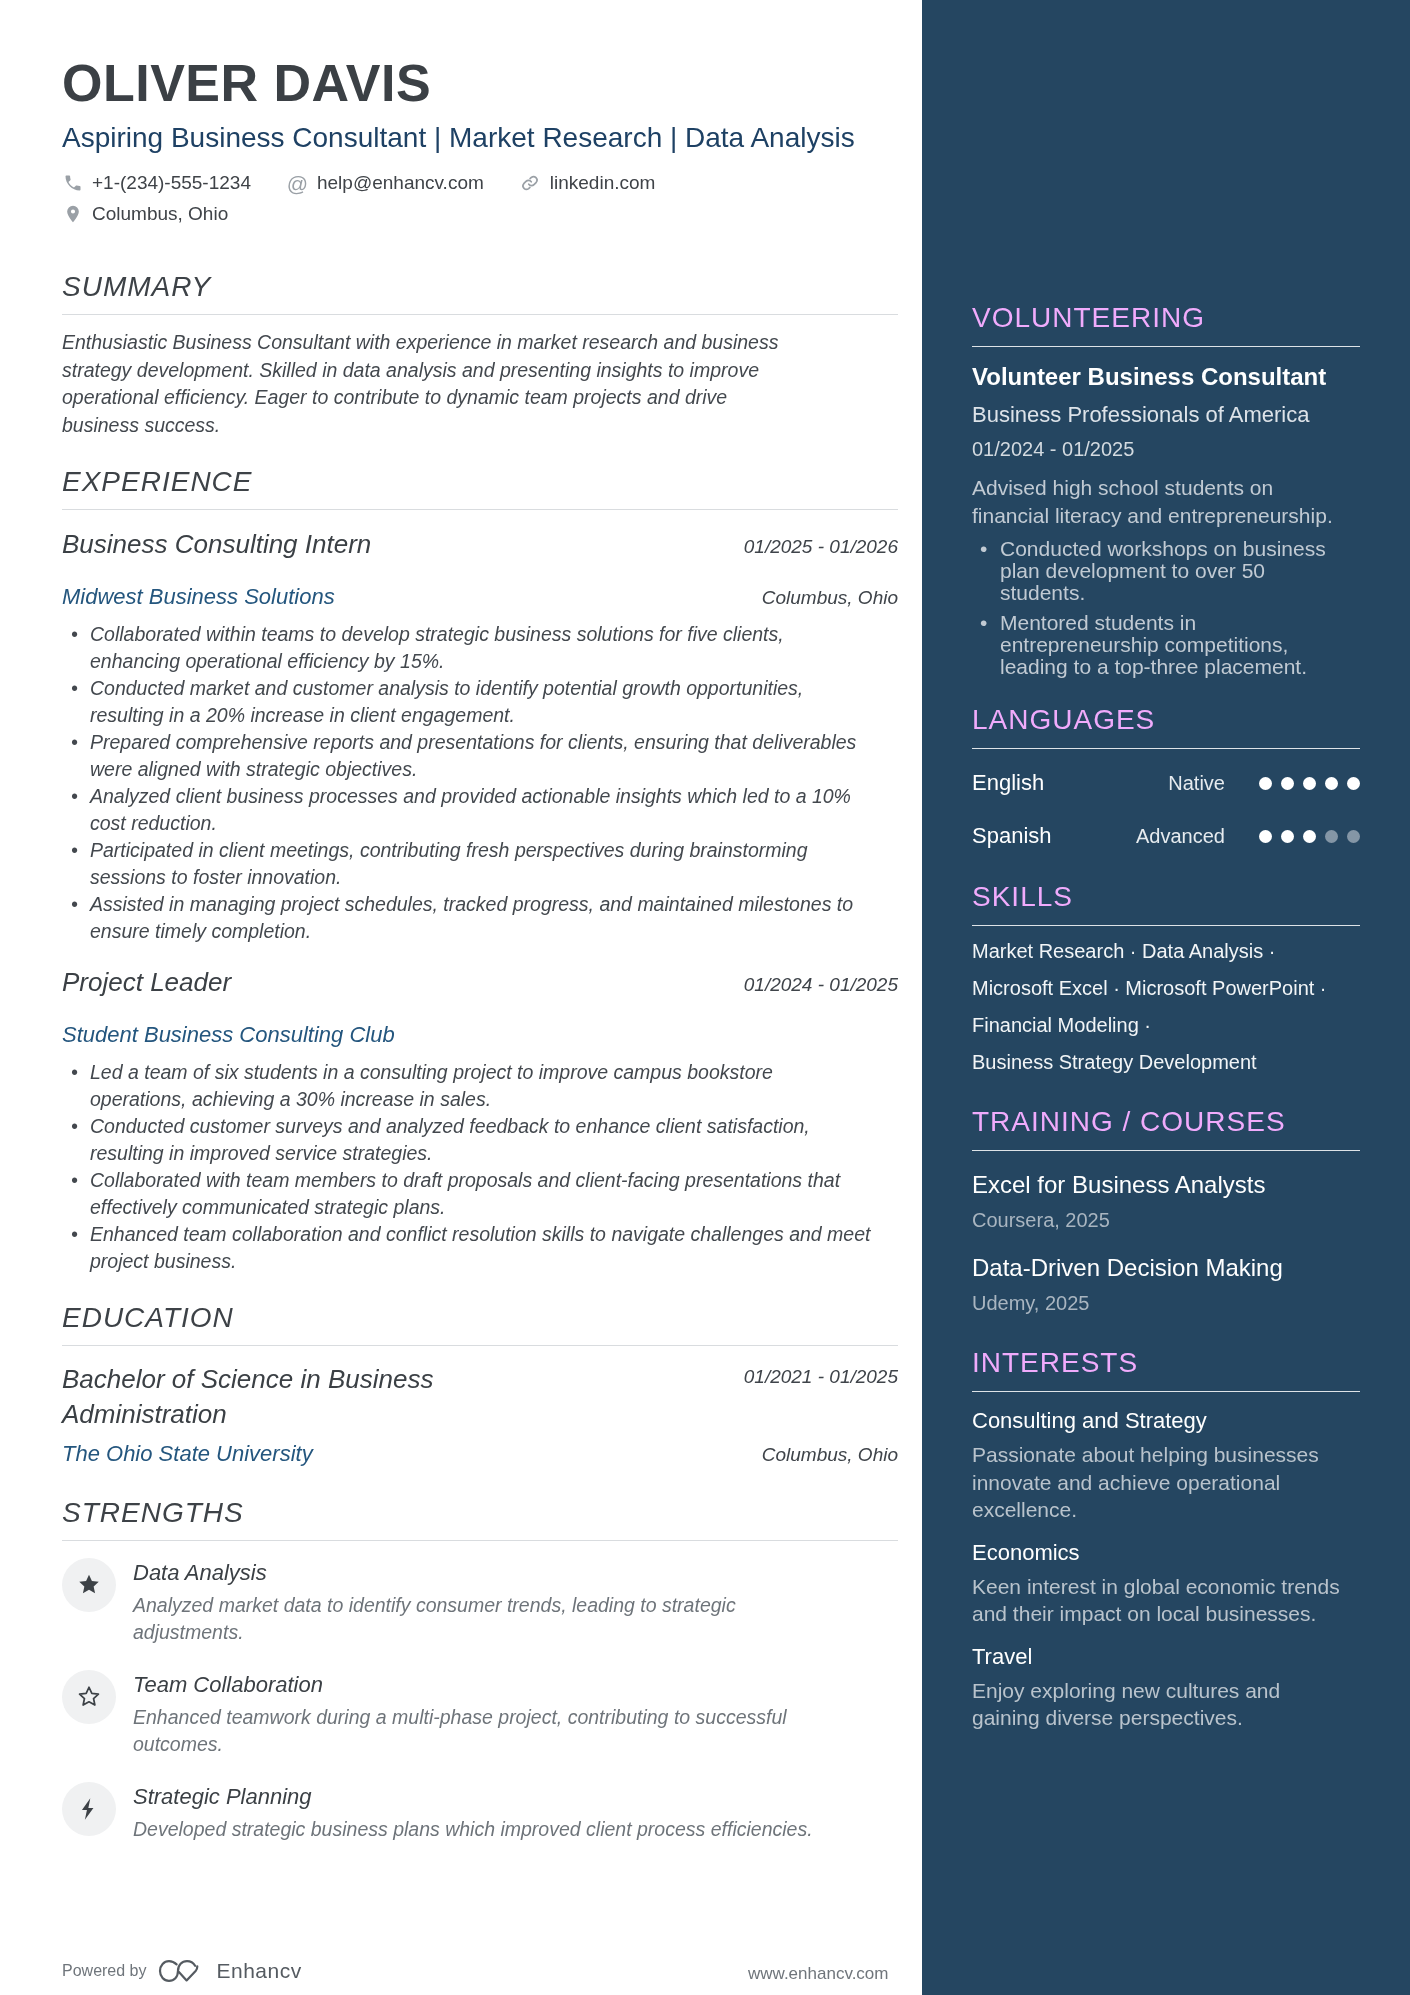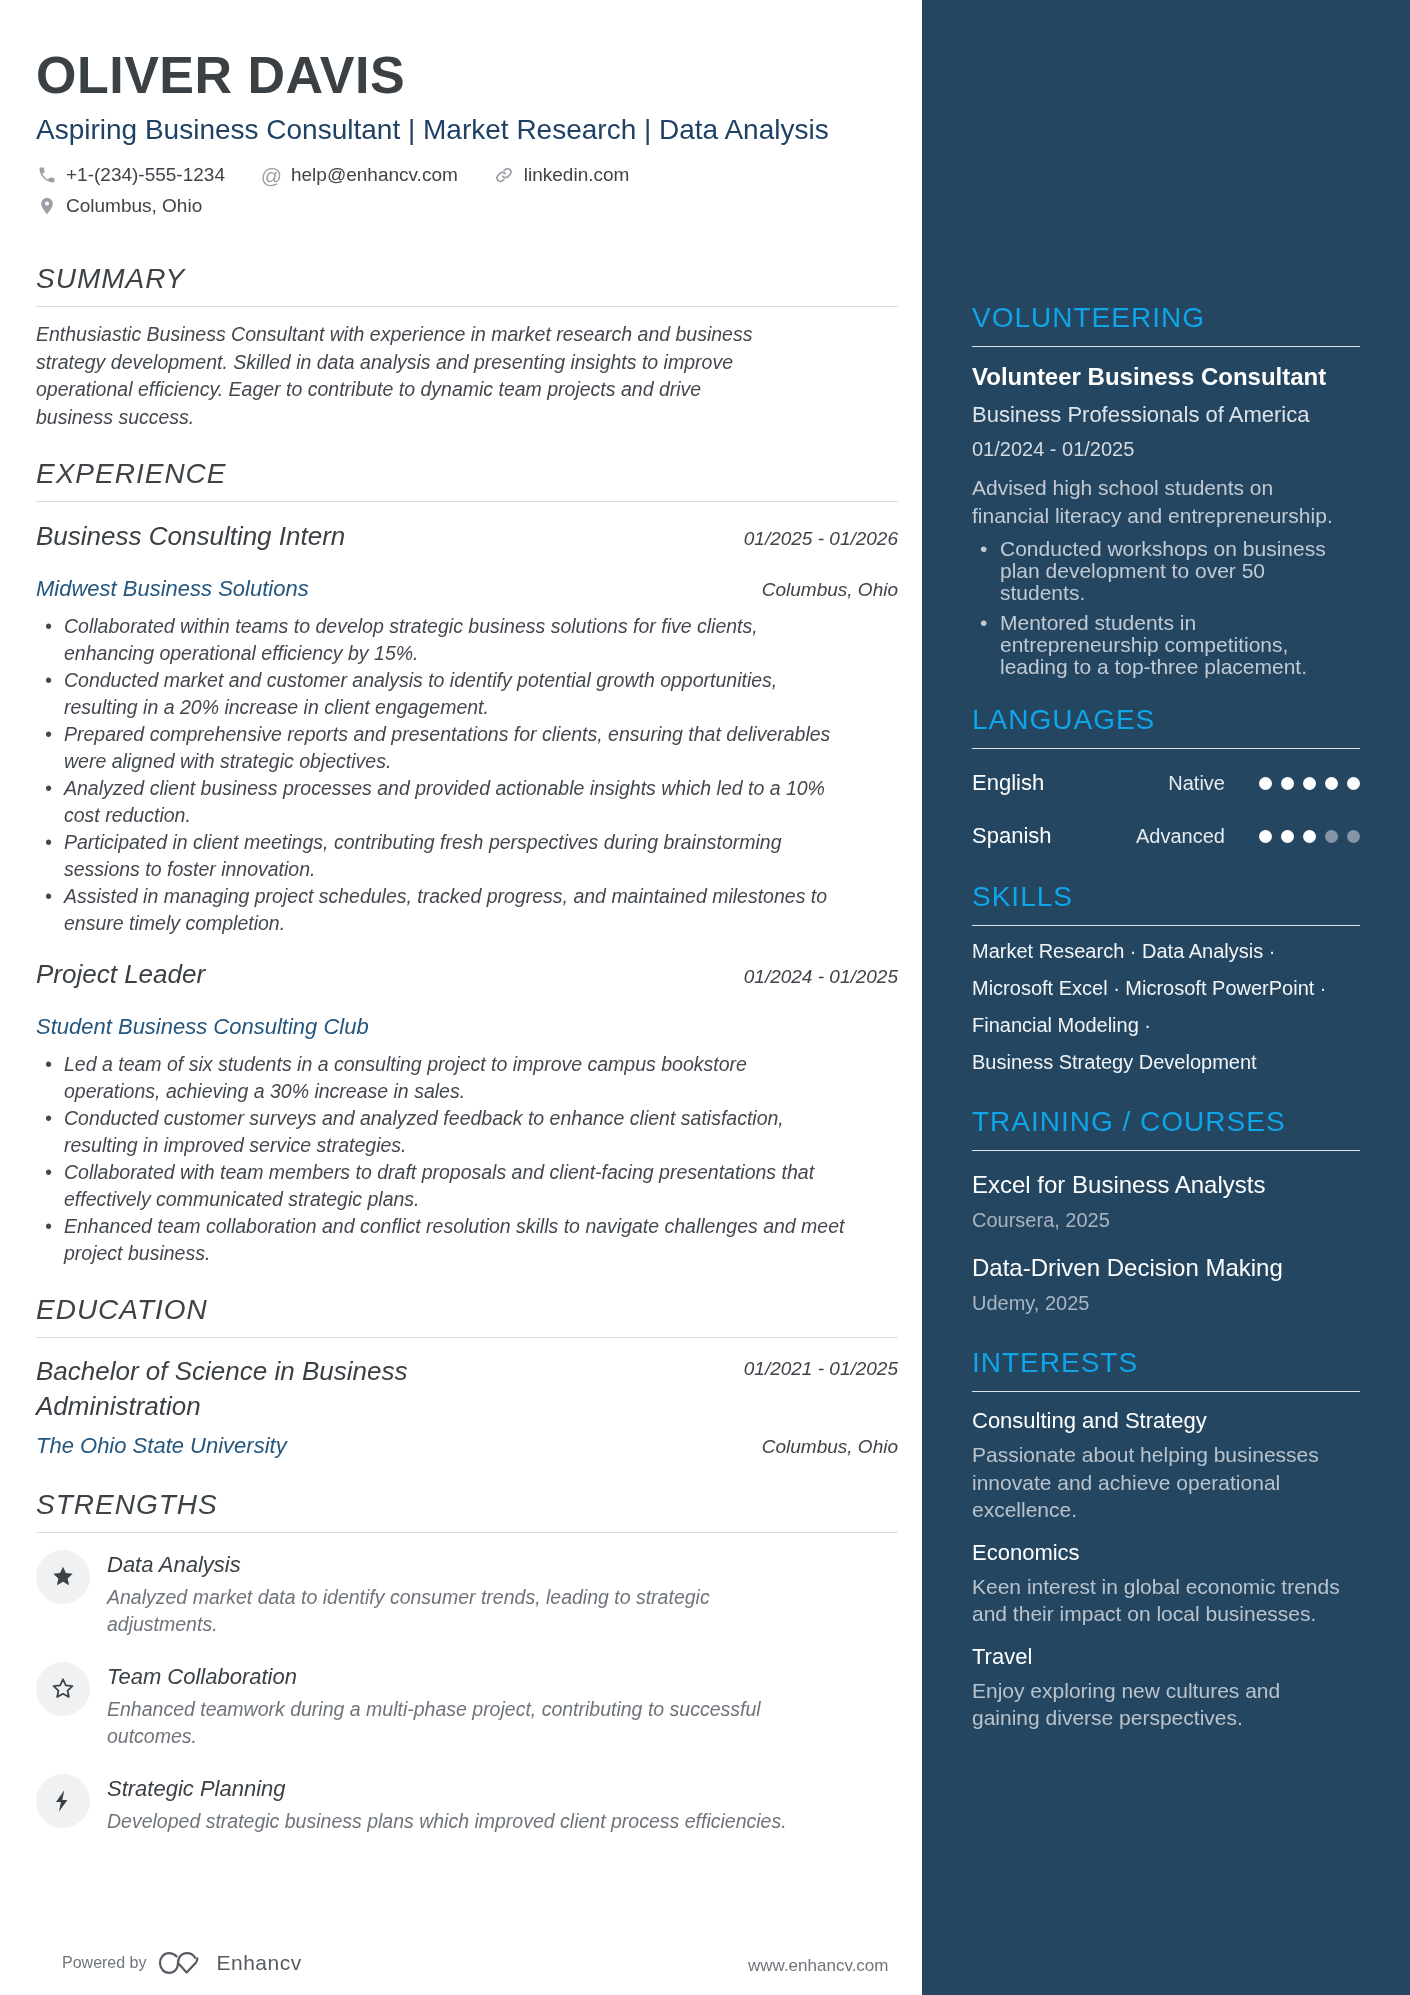--- a/index.html
+++ b/index.html
@@ -1,21 +1,21 @@
 <!DOCTYPE html>
 <html><head>
 <meta charset="utf-8">
 <style>
   * { margin:0; padding:0; box-sizing:border-box; }
   html,body { background:#e8e8e8; }
   body { font-family:"Liberation Sans","DejaVu Sans",sans-serif; }
   .page { position:relative; width:1410px; height:1995px; background:#ffffff; margin:0 auto; overflow:hidden; }
 
   
-  .main { position:absolute; left:0; top:4px; width:922px; height:1448px; padding:45px 24px 0 36px; }
+  .main { position:absolute; left:0; top:12px; width:922px; height:1448px; padding:45px 24px 0 62px; }
   .name { font-size:52px; font-weight:700; letter-spacing:.5px; color:#3b4045; line-height:1.0; }
   .subtitle { margin-top:10px; font-size:28px; color:#1e4164; line-height:37px; max-width:800px; }
   .contact-row { display:flex; align-items:center; gap:36px; margin-top:16px; }
   .contact-row + .contact-row { margin-top:9px; }
   .contact-item { display:flex; align-items:center; gap:9px; font-size:19px; color:#3f4348; }
   .cicon { width:21px; height:21px; flex:0 0 auto; display:inline-flex; align-items:center; justify-content:center; color:#9aa0a6; }
   .cicon svg { width:20px; height:20px; }
   .at-glyph { font-size:21px; color:#9aa0a6; line-height:1; }
 
   .section { margin-top:27px;font-style:italic; }
@@ -50,21 +50,21 @@
   .str-desc { margin-top:6px; font-size:19.5px; line-height:27px; color:#6e747a; max-width:700px; }
 
   .footer { position:absolute; left:62px; top:1944px; display:flex; align-items:center; gap:10px; }
   .powered { font-size:16px; color:#6f757b; }
   .logo svg { width:50px; height:30px; display:block; }
   .brand { font-size:21px; color:#555b61; letter-spacing:.5px; }
   .footer-url { position:absolute; left:748px; top:1952px; font-size:17px; color:#6f757b; }
 
   
   .sidebar { position:absolute; left:922px; top:0; width:488px; height:1995px; background:#254661; padding:302px 50px 0 50px; color:#fff; }
-  .sb-head { font-size:28px; letter-spacing:1px; color:#0ea5e9; font-weight:400; }
+  .sb-head { font-size:28px; letter-spacing:1px; color:#f0abfc; font-weight:400; }
   .sb-rule { border:none; border-top:1px solid rgba(255,255,255,.85); margin-top:12px; }
   .sb-section { margin-top:0; }
   .sb-section + .sb-section { margin-top:26px; }
 
   .vol-role { margin-top:16px; font-size:24px; font-weight:700; color:#ffffff; }
   .vol-org { margin-top:11px; font-size:22px; color:#dde3e9; }
   .vol-dates { margin-top:10px; font-size:20px; color:#d3dae0; }
   .sb-para { margin-top:13px; font-size:21px; line-height:27.5px; color:#c1cad3; max-width:372px; }
   ul.sb-bullets { list-style:none; margin-top:9px; max-width:372px; }
   ul.sb-bullets li { position:relative; padding-left:28px; font-size:21px; line-height:22px; color:#c1cad3; margin-top:8px; }

